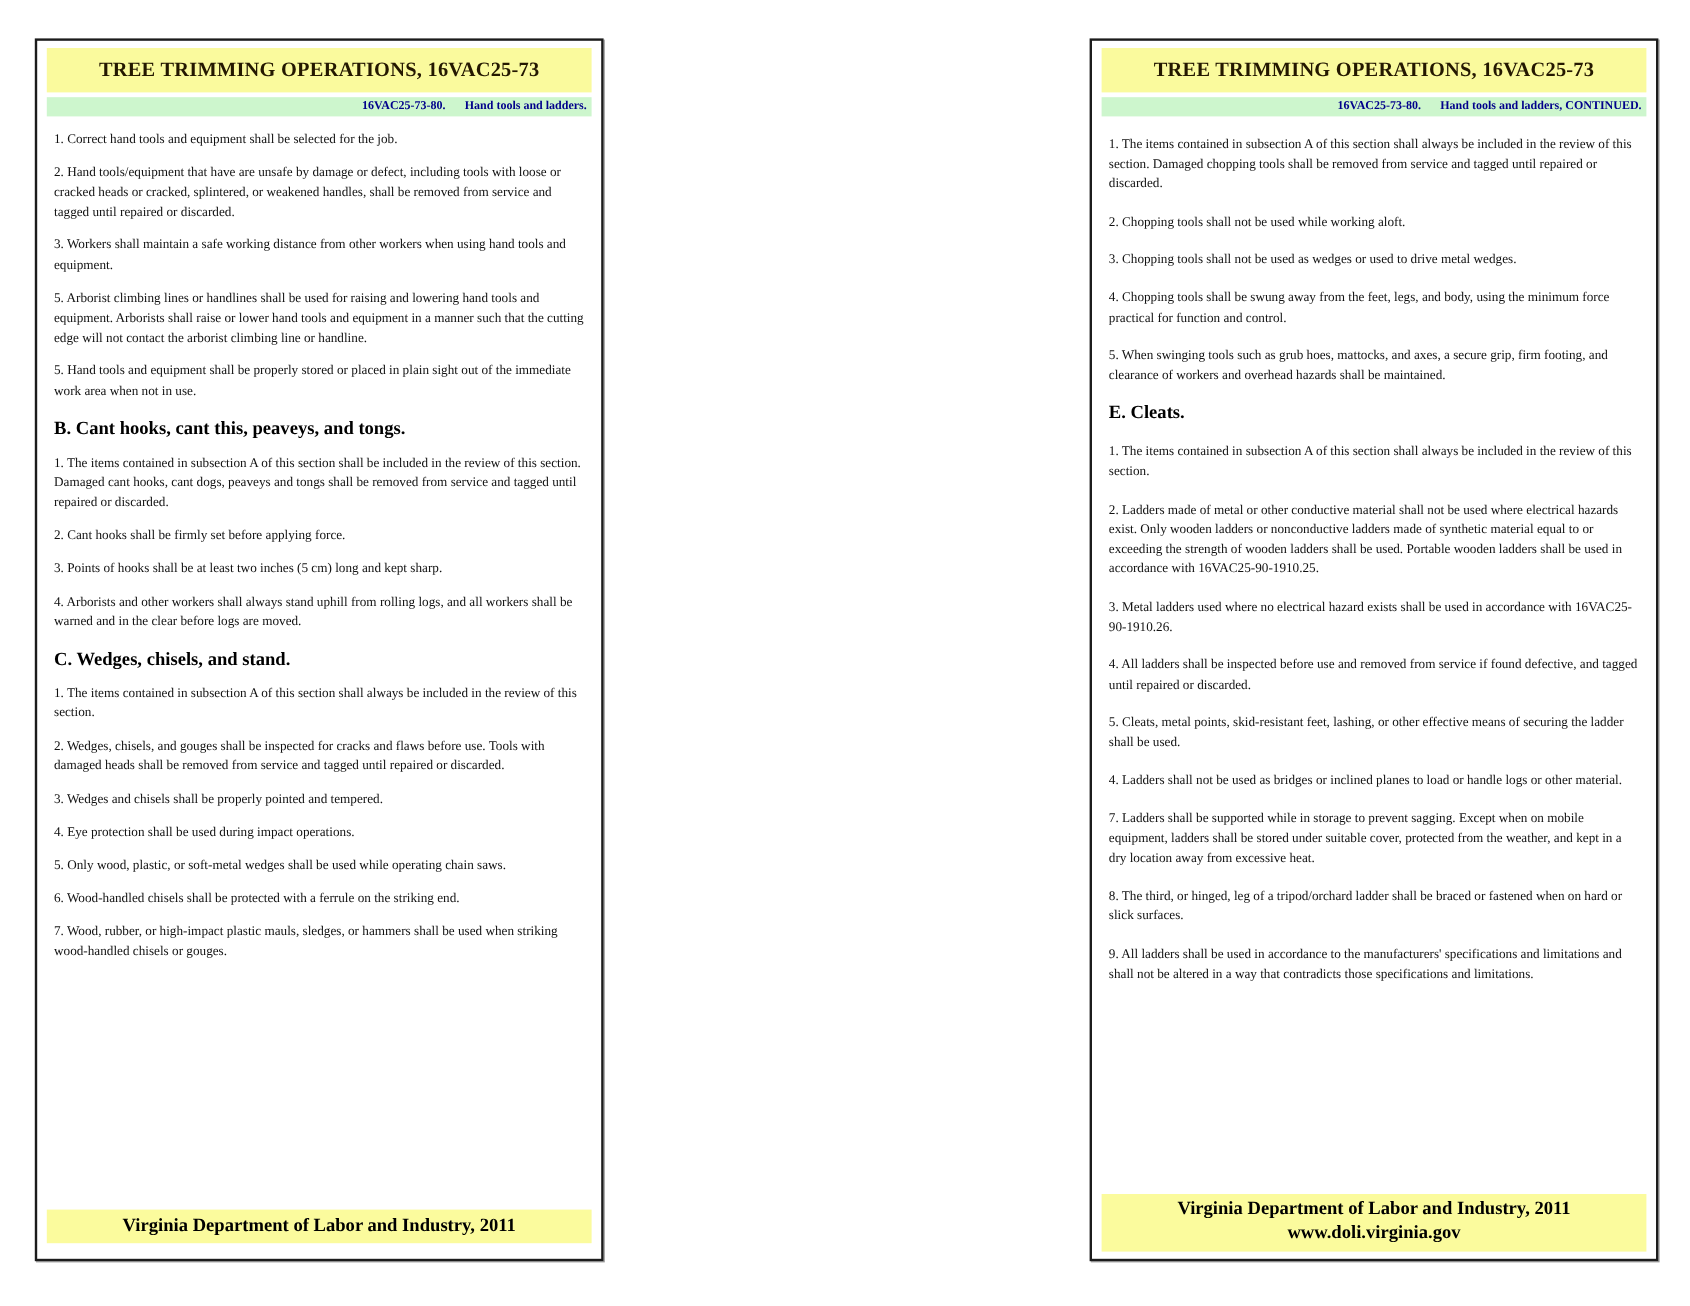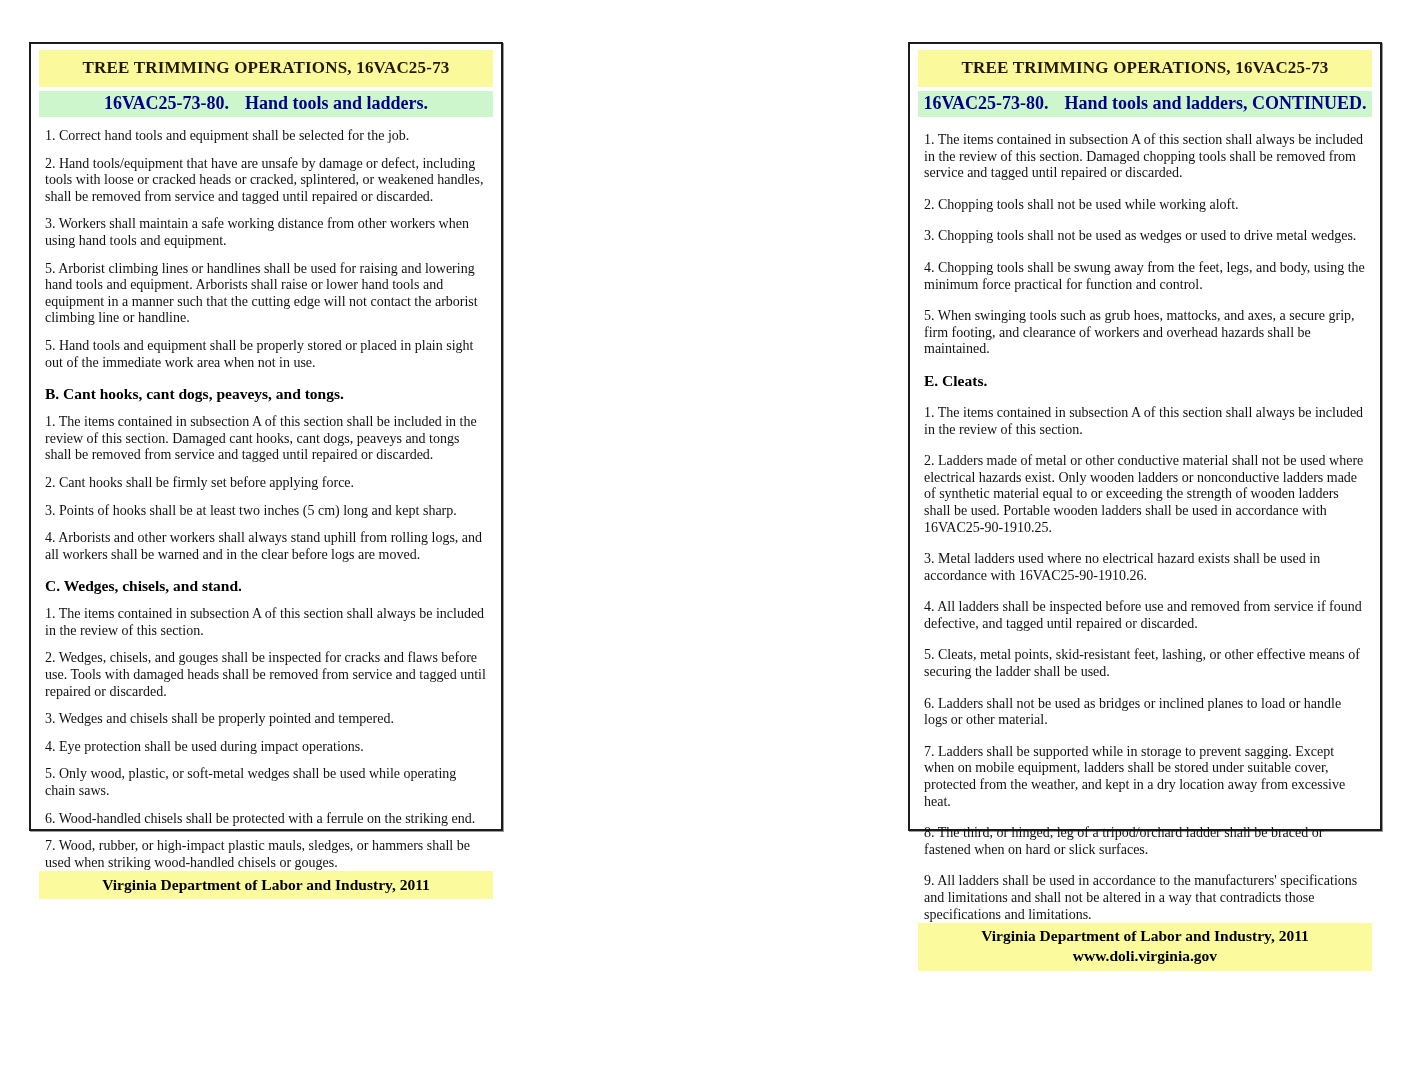--- a/index.html
+++ b/index.html
@@ -12,23 +12,23 @@
   }
   .canvas {
     position: relative;
     width: 1408px;
     height: 1088px;
     background: #ffffff;
     overflow: hidden;
   }
   .page {
     position: absolute;
-    top: 42px;
+    top: 32px;
     width: 474px;
-    height: 789px;
+    height: 1019px;
     border: 2px solid #1c1c1c;
     background: #ffffff;
     box-sizing: border-box;
     display: flex;
     flex-direction: column;
     padding: 6px 8px 0 8px;
   }
   .page--left  { left: 29px;  box-shadow: 1px 1px 0 #999; }
   .page--right { left: 908px; box-shadow: 1px 1px 0 #999; }
 
@@ -38,39 +38,39 @@
     font-weight: bold;
     font-size: 17px;
     text-align: center;
     padding: 8px 2px 9px 2px;
     letter-spacing: 0.2px;
   }
   .sub-bar {
     background: var(--subheader-bg, #cdf6cd);
     color: var(--subheader-text, #00008b);
     font-weight: bold;
-    font-size: 18px;
-    text-align: center;
+    font-size: 10px;
+    text-align: right;
     padding: 2px 4px 3px 4px;
     margin-top: 4px;
   }
   .sub-bar .code { margin-right: 16px; }
 
   .sections {
     padding: 0 5px 0 6px;
     color: #111111;
   }
   .section-heading {
     font-size: 15.5px;
     font-weight: bold;
     color: #000000;
     margin: 14px 0 0 0;
   }
   .reg-item {
-    font-size: 14px;
+    font-size: 11px;
     line-height: 16.6px;
     margin: 11px 0 0 0;
     text-align: left;
   }
   .page--right .reg-item { margin-top: 15px; }
 
   .footer-bar {
     margin-top: auto;
     margin-bottom: 13px;
     background: var(--footer-bg, #fbfb9d);
@@ -92,21 +92,21 @@
     <div class="title-bar">TREE TRIMMING OPERATIONS, 16VAC25-73</div>
     <div class="sub-bar">
       <span class="code">16VAC25-73-80.</span><span class="code-title">Hand tools and ladders.</span>
     </div>
     <div class="sections">
         <p class="reg-item">1. Correct hand tools and equipment shall be selected for the job.</p>
         <p class="reg-item">2. Hand tools/equipment that have are unsafe by damage or defect, including tools with loose or cracked heads or cracked, splintered, or weakened handles, shall be removed from service and tagged until repaired or discarded.</p>
         <p class="reg-item">3. Workers shall maintain a safe working distance from other workers when using hand tools and equipment.</p>
         <p class="reg-item">5. Arborist climbing lines or handlines shall be used for raising and lowering hand tools and equipment. Arborists shall raise or lower hand tools and equipment in a manner such that the cutting edge will not contact the arborist climbing line or handline.</p>
         <p class="reg-item">5. Hand tools and equipment shall be properly stored or placed in plain sight out of the immediate work area when not in use.</p>
-        <div class="section-heading">B. Cant hooks, cant dogs, peaveys, and tongs.</div>
+        <div class="section-heading">B. Cant hooks, cant this, peaveys, and tongs.</div>
         <p class="reg-item">1. The items contained in subsection A of this section shall be included in the review of this section. Damaged cant hooks, cant dogs, peaveys and tongs shall be removed from service and tagged until repaired or discarded.</p>
         <p class="reg-item">2. Cant hooks shall be firmly set before applying force.</p>
         <p class="reg-item">3. Points of hooks shall be at least two inches (5 cm) long and kept sharp.</p>
         <p class="reg-item">4. Arborists and other workers shall always stand uphill from rolling logs, and all workers shall be warned and in the clear before logs are moved.</p>
         <div class="section-heading">C. Wedges, chisels, and stand.</div>
         <p class="reg-item">1. The items contained in subsection A of this section shall always be included in the review of this section.</p>
         <p class="reg-item">2. Wedges, chisels, and gouges shall be inspected for cracks and flaws before use. Tools with damaged heads shall be removed from service and tagged until repaired or discarded.</p>
         <p class="reg-item">3. Wedges and chisels shall be properly pointed and tempered.</p>
         <p class="reg-item">4. Eye protection shall be used during impact operations.</p>
         <p class="reg-item">5. Only wood, plastic, or soft-metal wedges shall be used while operating chain saws.</p>
@@ -128,21 +128,21 @@
         <p class="reg-item">2. Chopping tools shall not be used while working aloft.</p>
         <p class="reg-item">3. Chopping tools shall not be used as wedges or used to drive metal wedges.</p>
         <p class="reg-item">4. Chopping tools shall be swung away from the feet, legs, and body, using the minimum force practical for function and control.</p>
         <p class="reg-item">5. When swinging tools such as grub hoes, mattocks, and axes, a secure grip, firm footing, and clearance of workers and overhead hazards shall be maintained.</p>
         <div class="section-heading">E. Cleats.</div>
         <p class="reg-item">1. The items contained in subsection A of this section shall always be included in the review of this section.</p>
         <p class="reg-item">2. Ladders made of metal or other conductive material shall not be used where electrical hazards exist. Only wooden ladders or nonconductive ladders made of synthetic material equal to or exceeding the strength of wooden ladders shall be used. Portable wooden ladders shall be used in accordance with 16VAC25-90-1910.25.</p>
         <p class="reg-item">3. Metal ladders used where no electrical hazard exists shall be used in accordance with 16VAC25-90-1910.26.</p>
         <p class="reg-item">4. All ladders shall be inspected before use and removed from service if found defective, and tagged until repaired or discarded.</p>
         <p class="reg-item">5. Cleats, metal points, skid-resistant feet, lashing, or other effective means of securing the ladder shall be used.</p>
-        <p class="reg-item">6. Ladders shall not be used as bridges or inclined planes to load or handle logs or other material.</p>
+        <p class="reg-item">4. Ladders shall not be used as bridges or inclined planes to load or handle logs or other material.</p>
         <p class="reg-item">7. Ladders shall be supported while in storage to prevent sagging. Except when on mobile equipment, ladders shall be stored under suitable cover, protected from the weather, and kept in a dry location away from excessive heat.</p>
         <p class="reg-item">8. The third, or hinged, leg of a tripod/orchard ladder shall be braced or fastened when on hard or slick surfaces.</p>
         <p class="reg-item">9. All ladders shall be used in accordance to the manufacturers' specifications and limitations and shall not be altered in a way that contradicts those specifications and limitations.</p>
       </div>
     <div class="footer-bar">
         <div class="footer-line">Virginia Department of Labor and Industry, 2011</div>
         <div class="footer-line">www.doli.virginia.gov</div>
       </div>
   </div>
 

